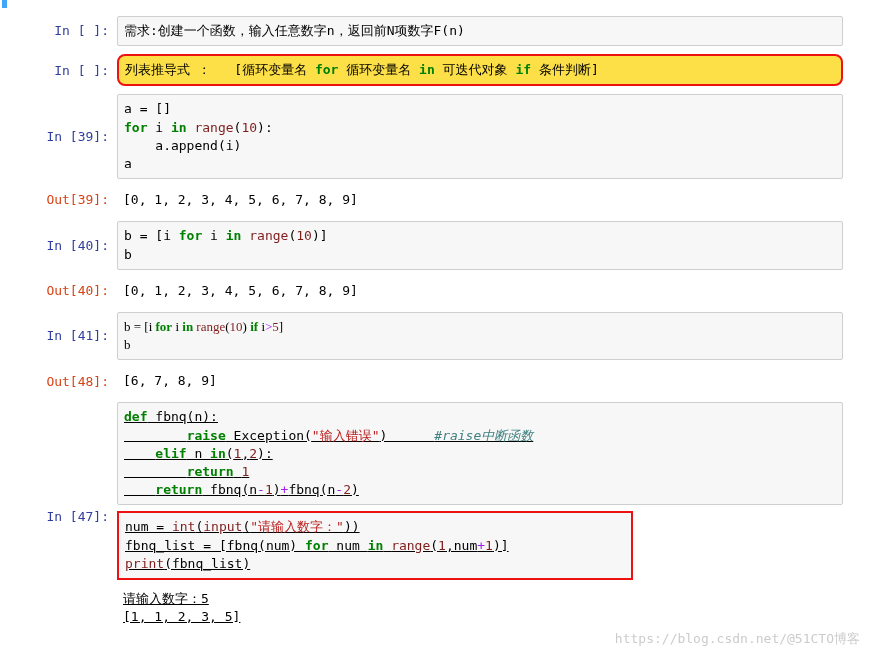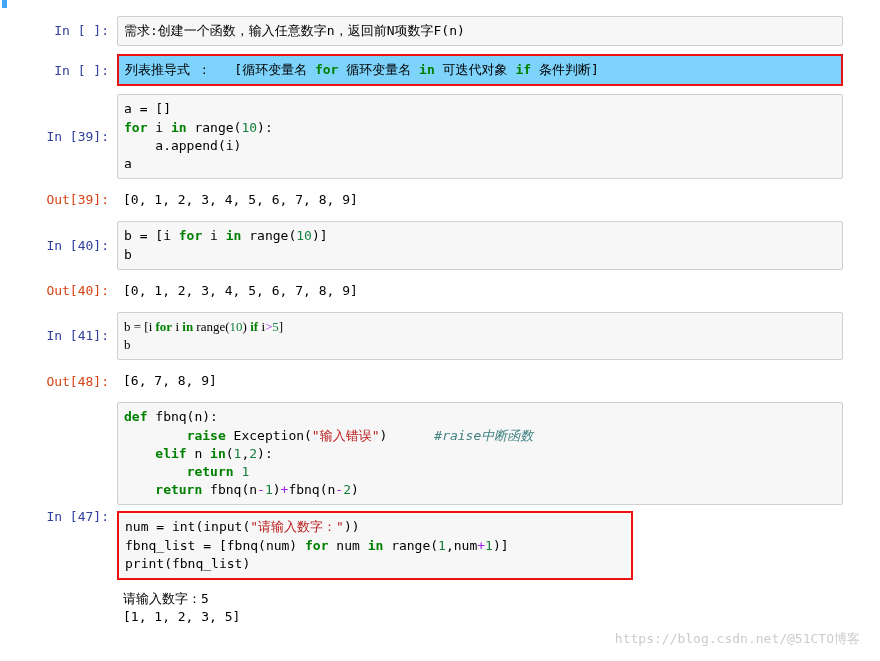--- a/index.html
+++ b/index.html
@@ -50,27 +50,27 @@
     margin-right: 10px;
   }
   .output-area {
     flex: 1;
     padding: 4px 6px;
     line-height: 1.4;
     font-family: monospace;
   }
   .redbox {
     border: 2px solid #e11;
-    background: #7dd3fc;
-    border-radius: 0;
+    background: #fde047;
+    border-radius: 8px;
   }
   
   .kw { color: #008000; font-weight: bold; }
-  .fn { color: #000000; }                       
-  .num { color: #15803d; }
+  .fn { color: #7f1d1d; }                       
+  .num { color: #7f1d1d; }
   .str { color: #BA2121; }                       
   .op { color: #A020F0; }                        
   .comment { color: #408080; font-style: italic; }
   .cnword { color: #000; }
   pre { margin: 0; font-family: inherit; white-space: pre; }
   .subblock {
     margin: 6px 0 0 0;
     background: #f7f7f7;
     border: 2px solid #e11;
     border-radius: 0;
@@ -149,21 +149,21 @@
             <pre><span>b</span></pre>
           </div>
         </div>
       </div>
       <div class="cell">
         <div class="prompt out">Out[48]:</div>
         <div class="output-area">[6, 7, 8, 9]</div>
       </div>
       <div class="cell">
         <div class="prompt in">In [47]:</div>
-        <div style="flex: 1 1 0%; margin-right: 10px;">
+        <div style="flex: 1 1 0%; margin-right: 10px; text-decoration: underline;">
           <div class="input-area">
             <pre><span class="kw">def</span><span> fbnq(n):</span></pre>
             <pre><span>        </span><span class="kw">raise</span><span> Exception(</span><span class="str">"输入错误"</span><span>)      </span><span class="comment">#raise中断函数</span></pre>
             <pre><span>    </span><span class="kw">elif</span><span> n </span><span class="kw">in</span><span>(</span><span class="num">1</span><span>,</span><span class="num">2</span><span>):</span></pre>
             <pre><span>        </span><span class="kw">return</span><span> </span><span class="num">1</span></pre>
             <pre><span>    </span><span class="kw">return</span><span> fbnq(n</span><span class="op">-</span><span class="num">1</span><span>)</span><span class="op">+</span><span>fbnq(n</span><span class="op">-</span><span class="num">2</span><span>)</span></pre>
           </div>
           <div class="subblock" style="width: 500px;">
             <pre><span>num = </span><span class="fn">int</span><span>(</span><span class="fn">input</span><span>(</span><span class="str">"请输入数字："</span><span>))</span></pre>
             <pre><span>fbnq_list = [fbnq(num) </span><span class="kw">for</span><span> num </span><span class="kw">in</span><span> </span><span class="fn">range</span><span>(</span><span class="num">1</span><span>,num</span><span class="op">+</span><span class="num">1</span><span>)]</span></pre>

